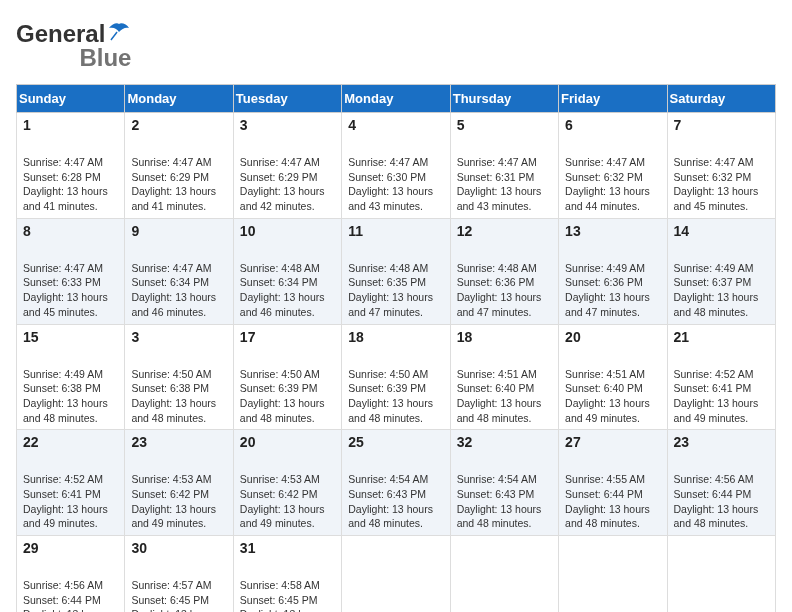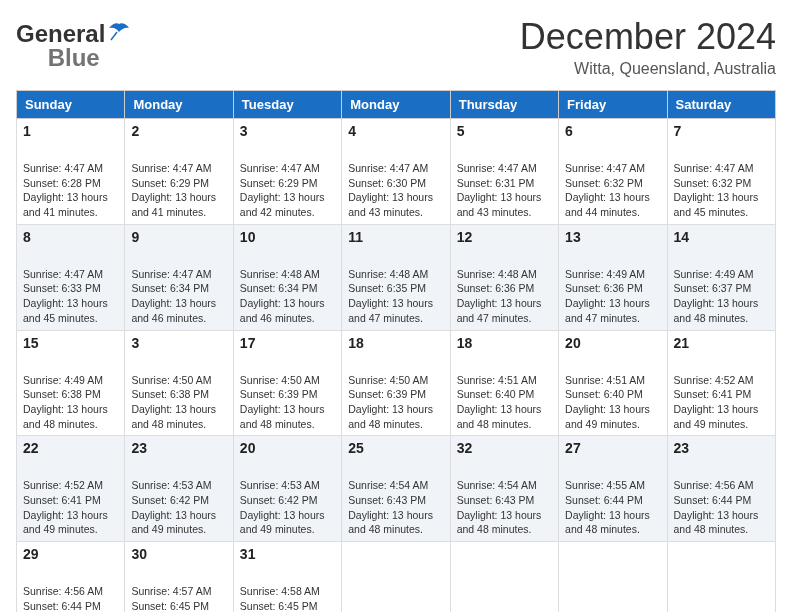--- a/index.html
+++ b/index.html
@@ -12,21 +12,21 @@
     }
     .header-area {
       display: flex;
       justify-content: space-between;
       align-items: flex-start;
       margin-bottom: 12px;
     }
     .logo {
       display: flex;
       flex-direction: column;
-      align-items: center;
+      align-items: flex-end;
       padding-top: 4px;
     }
     .title-area {
       text-align: right;
     }
     .month-title {
       font-size: 36px;
       font-weight: normal;
       color: #333;
     }
@@ -37,21 +37,21 @@
     }
     .calendar {
       width: 100%;
       border-collapse: collapse;
       font-size: 11px;
     }
     .calendar th {
       background-color: #1a6fc4;
       color: #fff;
       text-align: left;
-      padding: 6px 8px;
+      padding: 6px 2px;
       font-size: 13px;
       font-weight: bold;
       border: 1px solid #ccc;
     }
     .calendar td {
       border: 1px solid #ddd;
       vertical-align: top;
       padding: 4px 6px;
       width: calc(100% / 7);
       min-height: 80px;
@@ -82,24 +82,20 @@
 <div class="header-area">
   <div class="logo">
     <div style="display:flex; align-items:center;">
       <span style="font-size:24px; font-weight:bold; color:#333;">General</span>
       <svg width="24" height="20" viewBox="0 0 24 20" style="margin-left:2px; margin-top:-4px;">
         <path d="M12 2 C14 0, 20 2, 22 6 C18 5, 15 7, 12 10 C10 7, 7 5, 2 6 C5 2, 10 0, 12 2Z" fill="#1a6fc4"></path>
         <path d="M10 10 C8 13, 6 15, 4 18" stroke="#1a6fc4" stroke-width="1.5" fill="none"></path>
       </svg>
     </div>
     <span style="font-size:24px; font-weight:bold; color:#737373; margin-top:-4px;">Blue</span>
-  </div>
-  <div class="title-area">
-    <div class="month-title">December 2024</div>
-    <div class="location">Witta, Queensland, Australia</div>
   </div>
 </div>
 
 <table class="calendar">
   <thead>
     <tr>
       <th>Sunday</th>
       <th>Monday</th>
       <th>Tuesday</th>
       <th>Monday</th>

